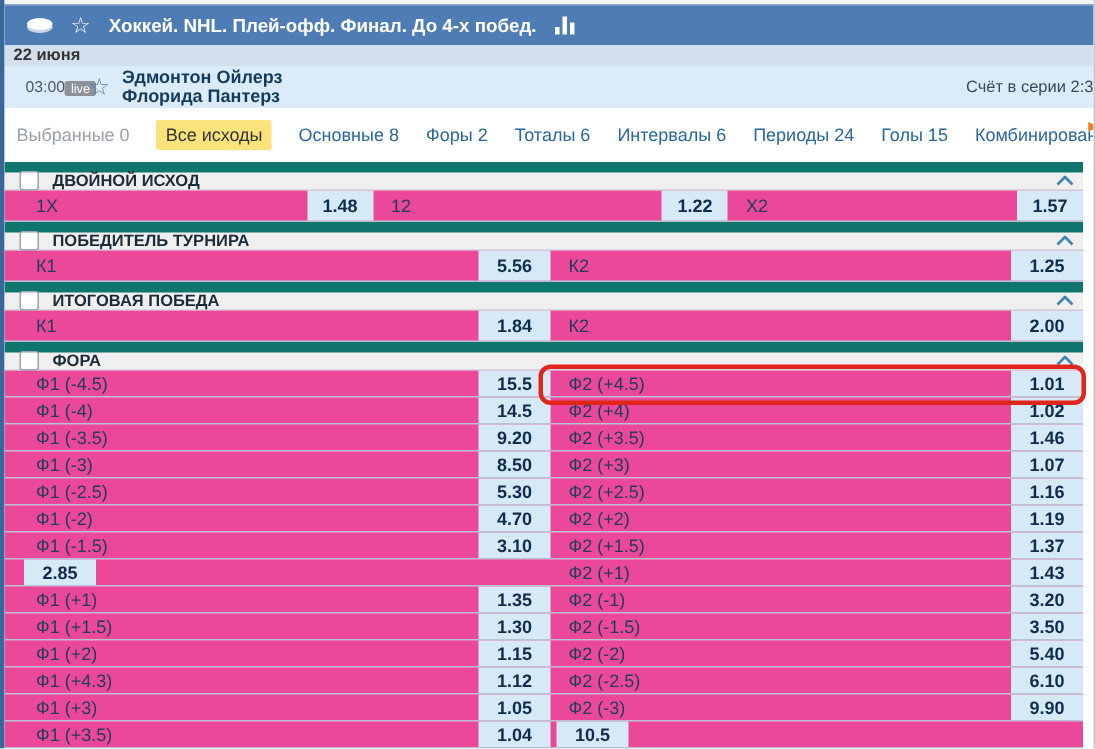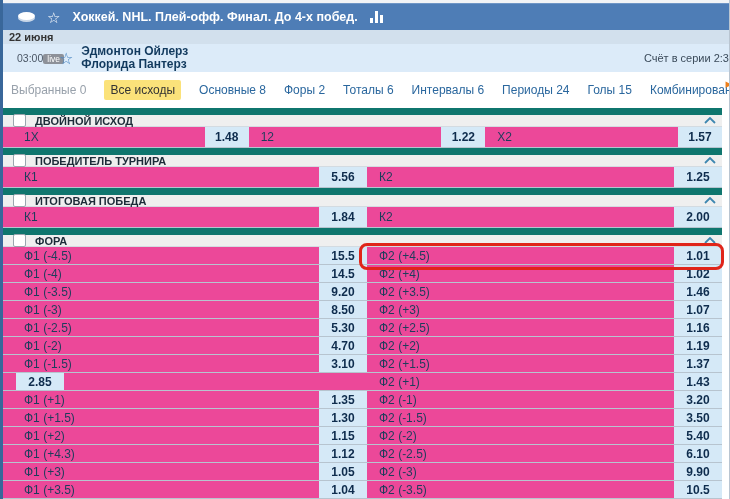--- a/index.html
+++ b/index.html
@@ -312,21 +312,20 @@
           <span class="olabel">Ф2 (-3)</span>
           <span class="odds">9.90</span>
         </div>
       </div>
       <div class="row">
         <div class="outcome">
           <span class="olabel">Ф1 (+3.5)</span>
           <span class="odds">1.04</span>
         </div>
         <div class="outcome">
-          <span class="olabel">Ф2 (-3.5)</span>
           <span class="odds">10.5</span>
         </div>
       </div>
       <div class="sec-header">
         <span class="checkbox"></span>
         <span class="sec-title">ТОТАЛ</span>
         <span class="chev">
           <svg width="12" height="7" viewBox="0 0 12 7">
             <path d="M1 6 L6 1 L11 6" fill="none" stroke="#3e87b0" stroke-width="1.8"></path>
           </svg>

